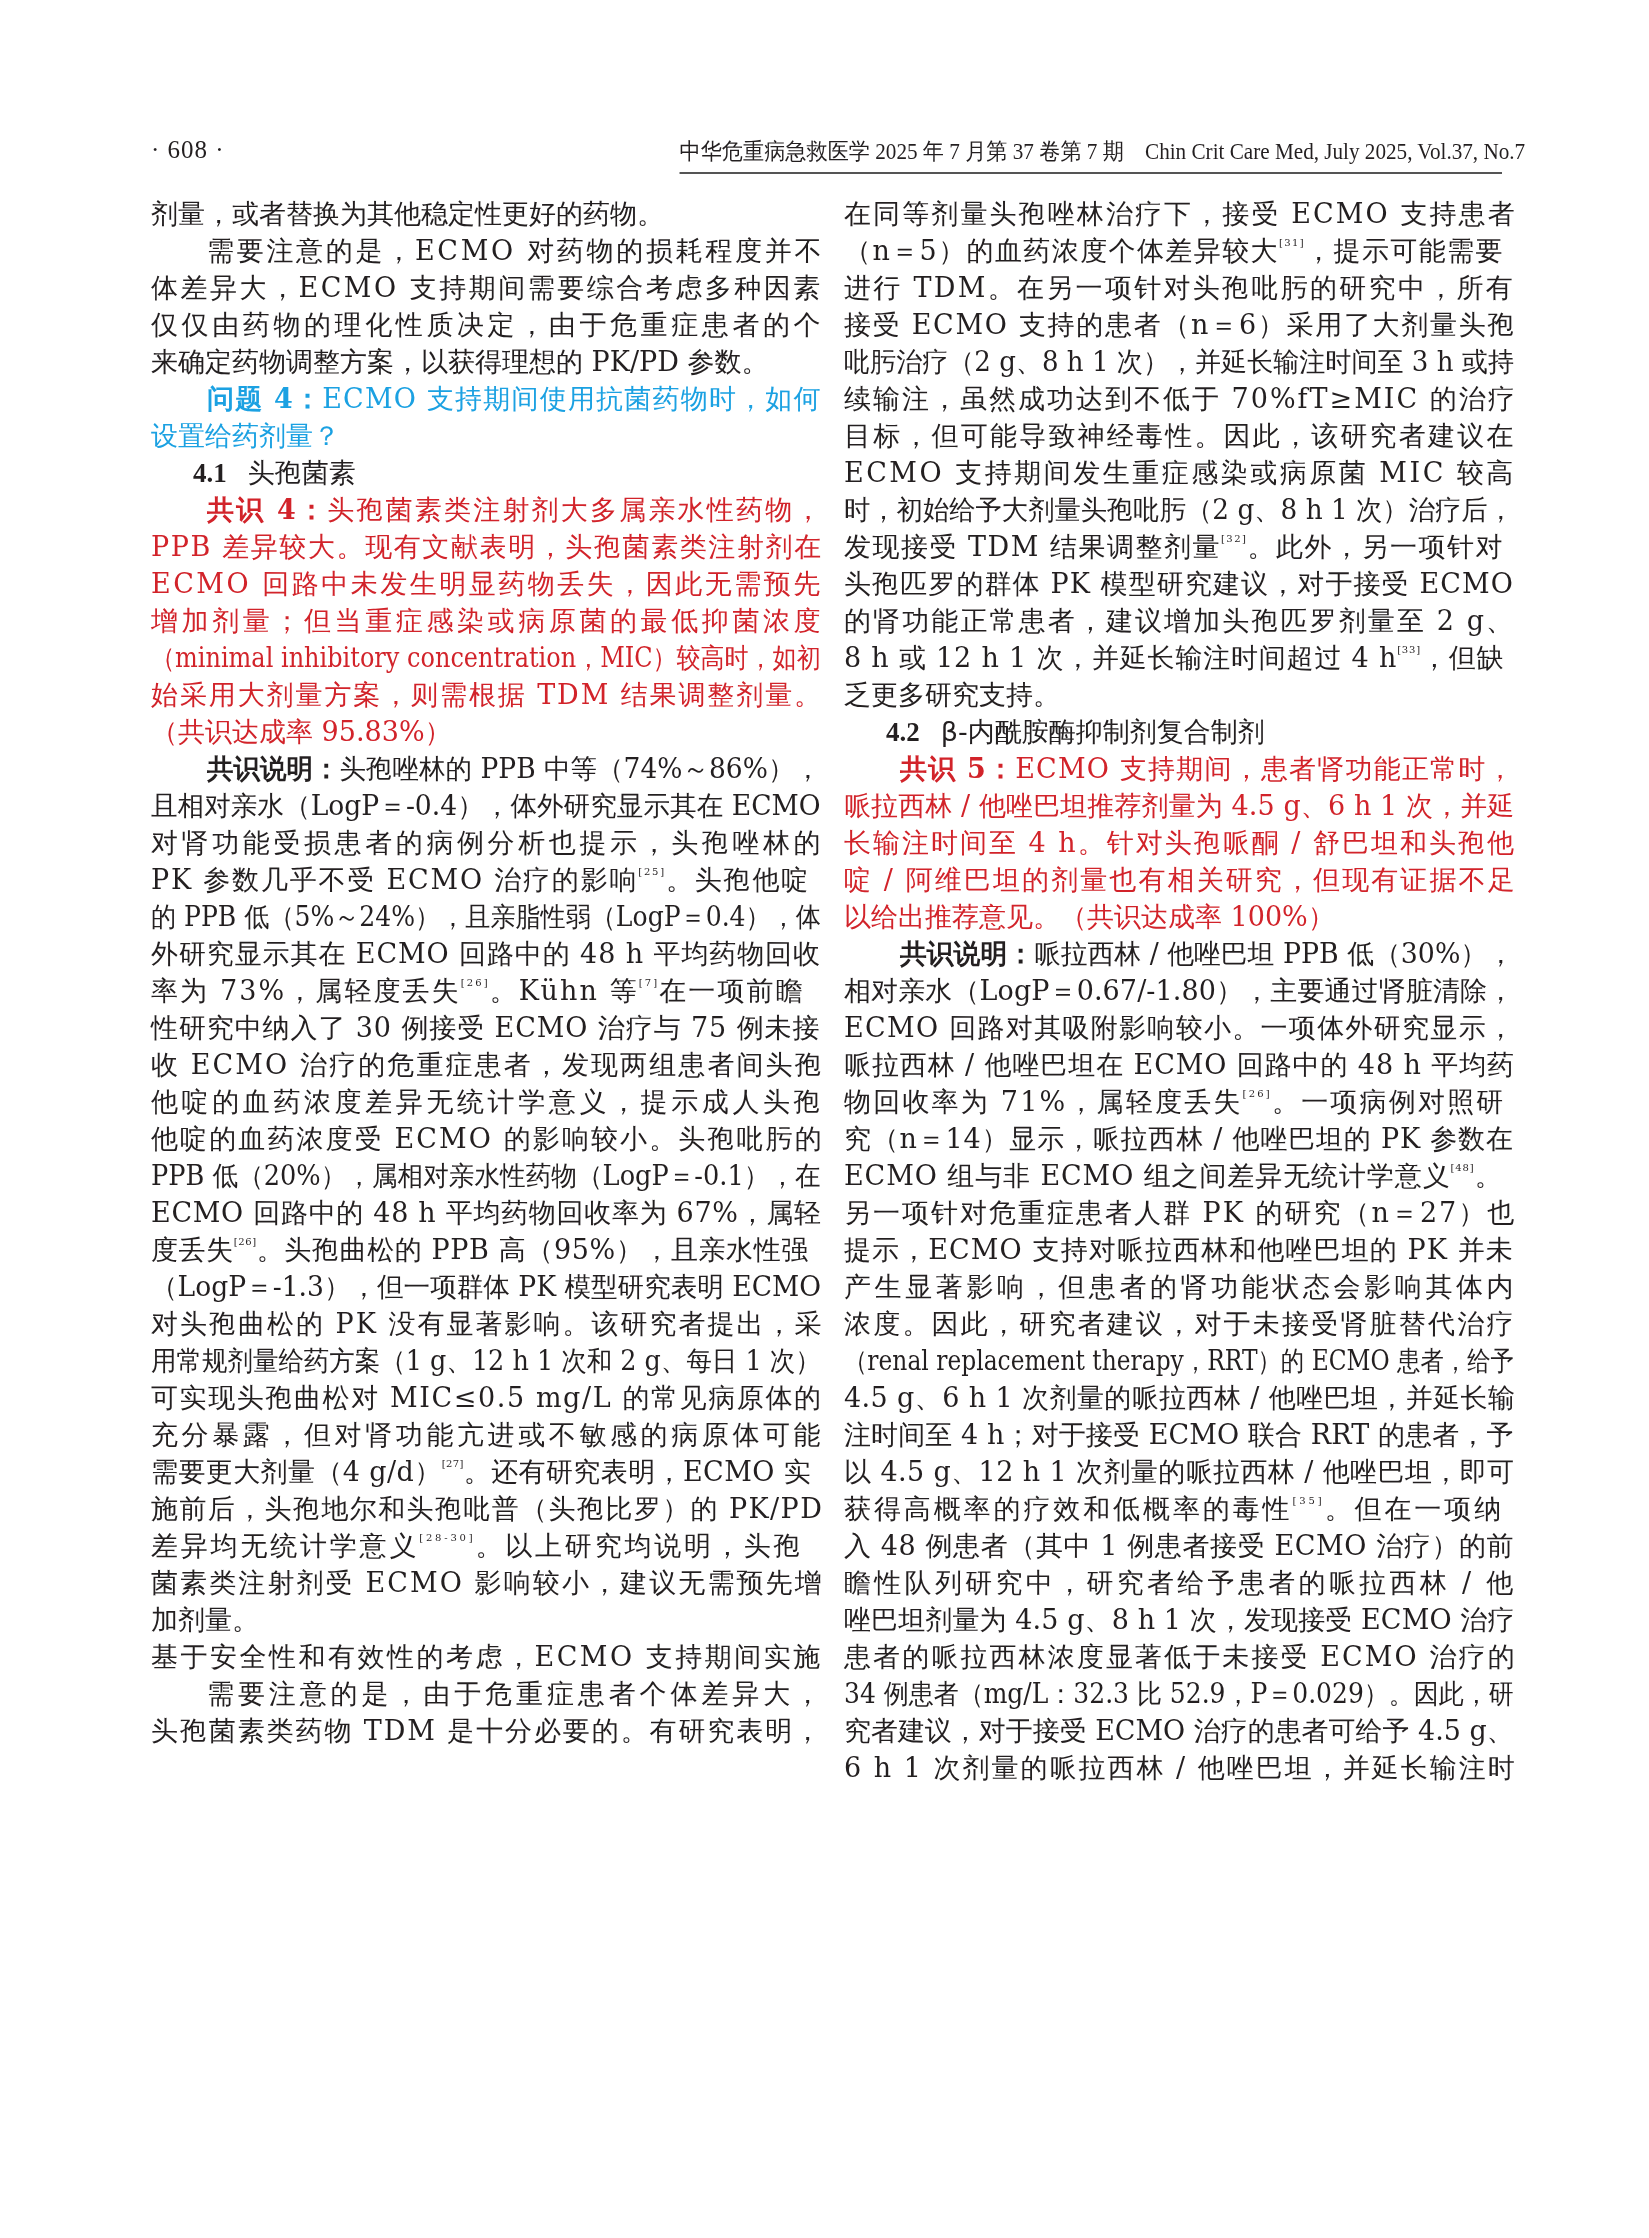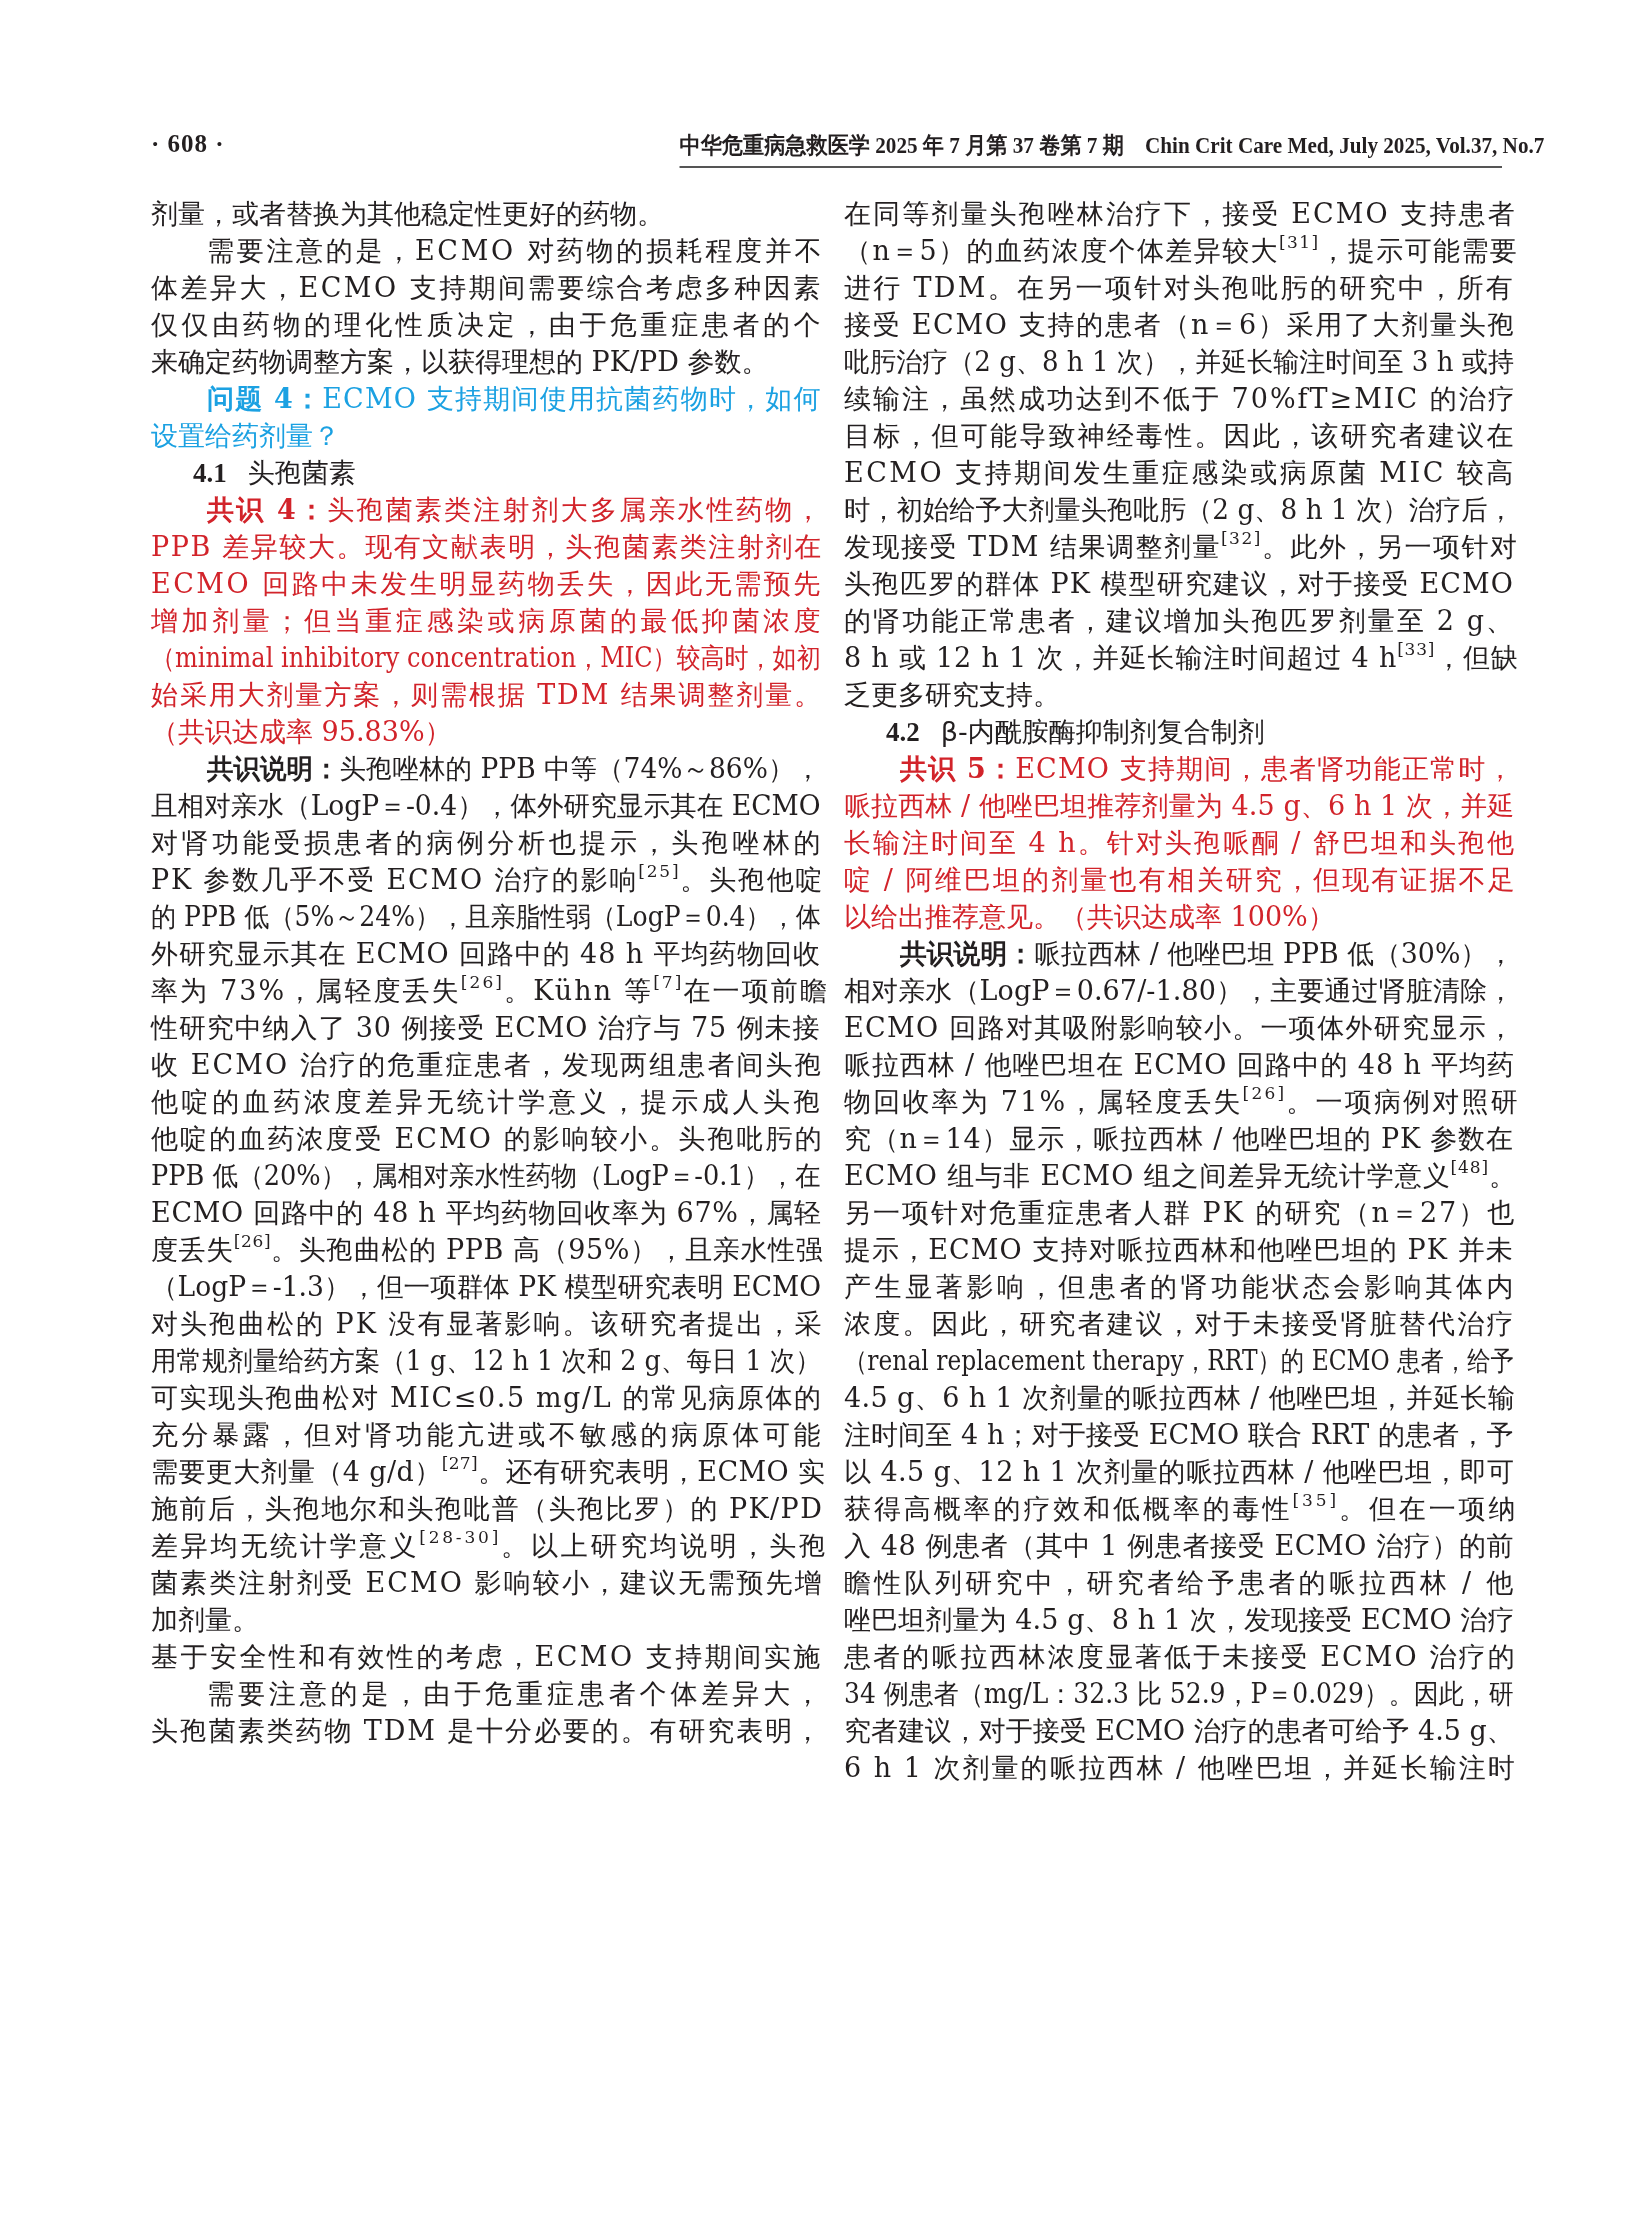--- a/index.html
+++ b/index.html
@@ -1,35 +1,35 @@
 <!DOCTYPE html>
 <html style="font-size:8.3px"><head>
 <meta charset="utf-8">
 <style>
   html, body { margin: 0; padding: 0; background: #ffffff; }
   body { width: 1650px; height: 2239px; position: relative; overflow: hidden;
          font-family: "DejaVu Serif", "Liberation Serif", serif; color: #231f20; }
-  .header { position: absolute; top: 130px; left: 151px; width: 1351px; height: 47px; font-weight: bold; }
+  .header { position: absolute; top: 136px; left: 151px; width: 1351px; height: 47px; }
   .page-num { position: absolute; left: 0; top: 0; font-size: 25px; letter-spacing: 1px;
               font-family: "Liberation Serif", serif; }
   .journal { position: absolute; left: 457px; right: 0; top: 0; font-size: 23px;
              text-align: right; font-family: "Liberation Serif", serif; white-space: nowrap;
              border-bottom: 2.1px solid #555; padding-bottom: 5.2px; transform: scaleX(0.92); transform-origin: right top; }
   .col { position: absolute; top: 195px; width: 670px; font-size: 27px; line-height: 37px; }
   .col.left { left: 151px; }
   .col.right { left: 844px; }
   .line { display: block; white-space: nowrap; text-align: justify; text-align-last: justify; height: 37px; overflow: visible; }
   .line.last { text-align-last: left; }
   .indent { padding-left: 56px; }
   .red { color: #d2232a; }
   .blue { color: #1ba1e2; }
   .bold { font-weight: bold; }
   .heading { font-family: "DejaVu Sans", "Liberation Sans", sans-serif; margin-left: 42px; }
   .heading .num { font-weight: bold; font-family: "Liberation Serif", serif; margin-right: 21px; }
-  sup { font-size: 17px; vertical-align: top; line-height: 21px; }
+  sup { font-size: 10px; vertical-align: top; line-height: 21px; }
 </style>
 </head>
 <body>
 
 <div class="header">
   <span class="page-num">· 608 ·</span>
   <span class="journal">中华危重病急救医学 2025 年 7 月第 37 卷第 7 期　Chin Crit Care Med, July 2025, Vol.37, No.7</span>
 </div>
 
 <div class="col left" id="col-left">

